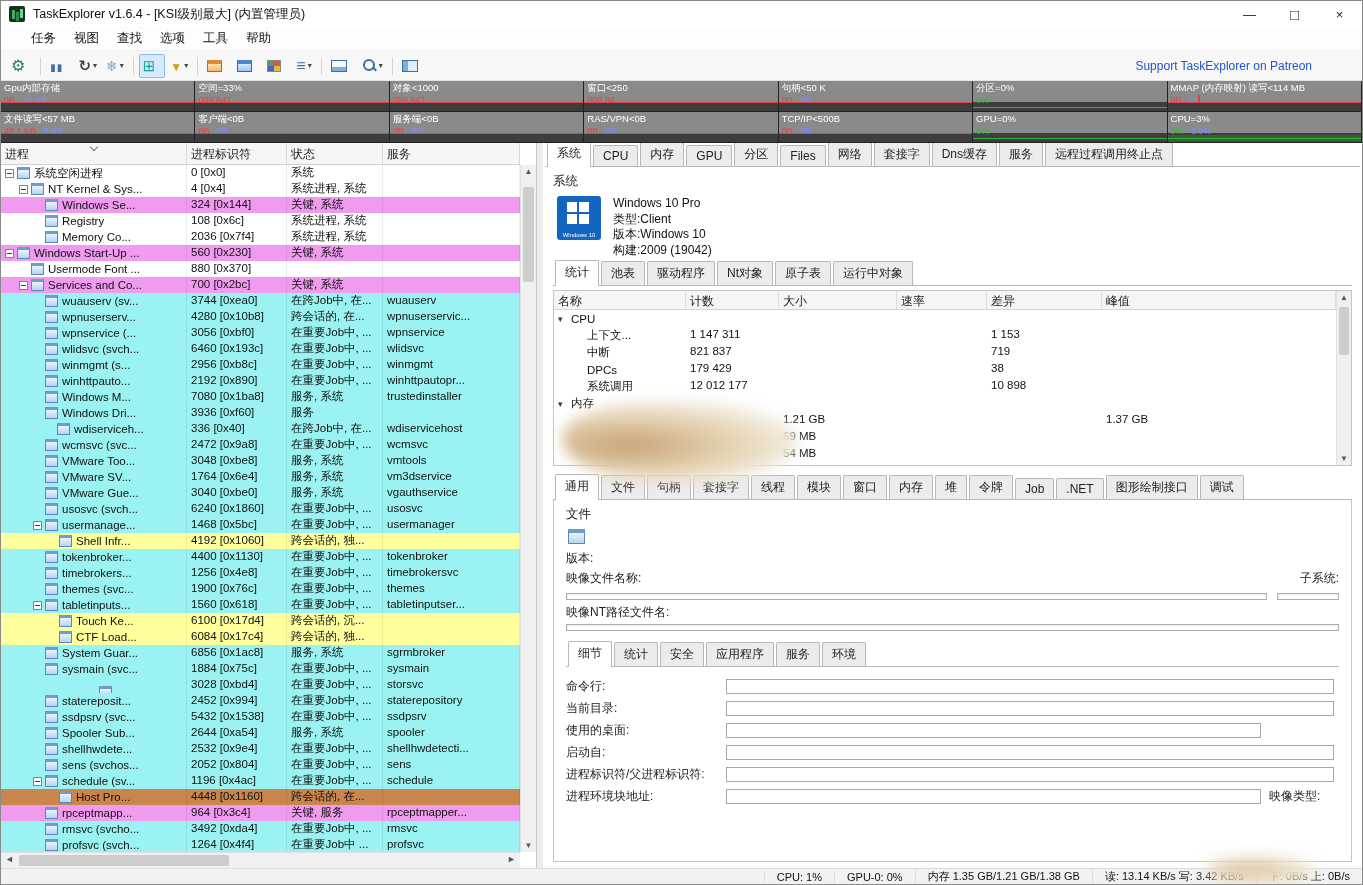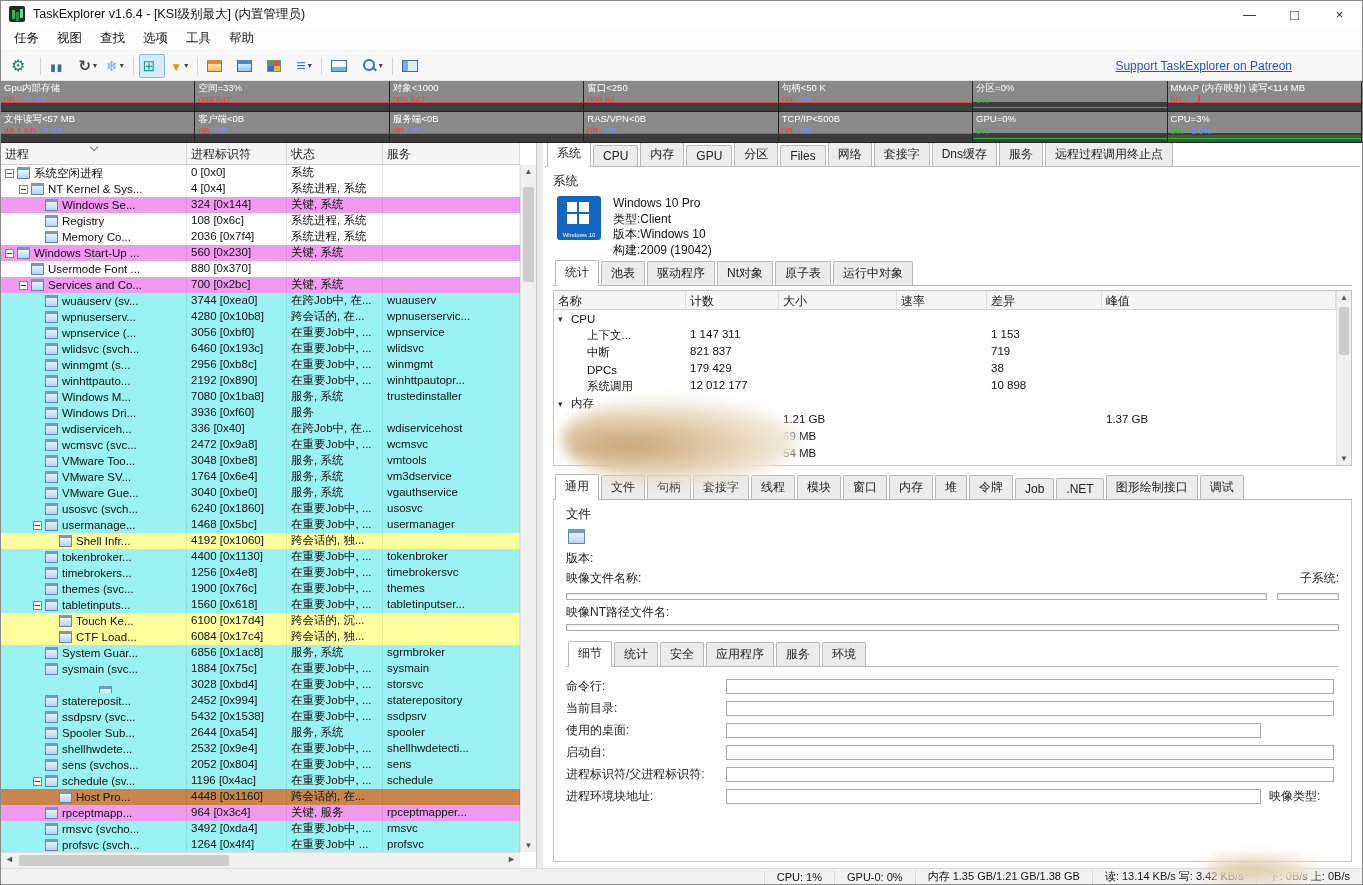--- a/index.html
+++ b/index.html
@@ -9,21 +9,21 @@
   
   .titlebar { position:absolute; top:0; left:0; right:0; height:26px; background:#fff; display:flex; align-items:center; padding-left:8px; }
   .app-icon { width:16px; height:16px; background:#17331f; border-radius:2px; position:relative; flex-shrink:0; }
   .app-icon::before { content:""; position:absolute; left:3px; bottom:3px; width:3px; height:9px; background:#3fae62; box-shadow:4px 2px 0 #2a8a4a, 8px -1px 0 #6fd392; }
   .titlebar .title { margin-left:8px; font-size:12.5px; color:#111; white-space:nowrap; }
   .win-controls { margin-left:auto; display:flex; height:100%; }
   .wc { width:45px; height:100%; display:flex; align-items:center; justify-content:center; font-size:13px; color:#222; }
   .wc.max { font-size:15px; }
 
   
-  .menubar { position:absolute; top:26px; left:0; right:0; height:24px; background:#fdfdfd; display:flex; align-items:center; padding-left:4px; border-bottom:1px solid #f0f0f0; }
+  .menubar { position:absolute; top:26px; left:0; right:0; height:24px; background:#fdfdfd; display:flex; align-items:center; padding-left:21px; border-bottom:1px solid #f0f0f0; }
   .menu-item { padding:3px 9px; font-size:12.5px; color:#111; }
 
   
   .toolbar { position:absolute; top:50px; left:0; right:0; height:30px; background:#f7f7f7; border-bottom:1px solid #e3e3e3; display:flex; align-items:center; padding:0 6px; }
   .tb-left { display:flex; align-items:center; gap:1px; }
   .tb-item { display:flex; align-items:center; height:24px; padding:0 3px; border:1px solid transparent; border-radius:2px; }
   .tb-item.pressed { background:#d6eaff; border-color:#8ab8e8; }
   .tb-item.sep { width:1px; height:18px; background:#d4d4d4; padding:0; margin:0 4px; border:none; }
   .dd { font-size:8px; color:#444; margin-left:2px; }
   .tb-icon { display:inline-block; }
@@ -35,21 +35,21 @@
   .i-filter::before { content:"▼"; font-size:12px; color:#d4a017; }
   .i-win-orange { width:15px; height:12px; border:1px solid #b86a1e; border-top:4px solid #e08a30; background:linear-gradient(#ffe2b8,#f6b86a); }
   .i-win-blue { width:15px; height:12px; border:1px solid #2f6aa8; border-top:4px solid #4a86c8; background:linear-gradient(#d8eaff,#9cc4ec); }
   .i-grid { width:14px; height:12px; background:conic-gradient(#e05050 0 25%, #d8c040 0 50%, #5060d0 0 75%, #50a050 0); border:1px solid #888; }
   .i-list::before { content:"≡"; font-size:16px; color:#3a6ea5; font-weight:bold; }
   .i-chart { width:16px; height:12px; border:1px solid #3a6ea5; background:linear-gradient(transparent 65%, #7ab0e0 65%); }
   .i-search { position:relative; width:15px; height:15px; }
   .i-search::before { content:""; position:absolute; left:1px; top:1px; width:8px; height:8px; border:2px solid #3a6ea5; border-radius:50%; }
   .i-search::after { content:""; position:absolute; left:10px; top:10px; width:5px; height:2px; background:#3a6ea5; transform:rotate(45deg); }
   .i-panel { width:16px; height:12px; border:1px solid #3a6ea5; background:linear-gradient(90deg,#7ab0e0 35%, #ddeeff 35%); }
-  .patreon { margin-left:auto; margin-right:64px; font-size:12px; color:var(--link,#2255cc); text-decoration:underline; cursor:pointer; }
+  .patreon { margin-left:auto; margin-right:44px; font-size:12px; color:var(--link,#2255cc); cursor:pointer; }
 
   
   .graphs { position:absolute; top:80px; left:0; right:0; height:62px; background:#2c2c2c; display:flex; flex-direction:column; }
   .graph-row { flex:1; display:flex; }
   .graph { flex:1; position:relative; background:#3d3d3d; border-right:1px solid #222; border-bottom:1px solid #222; overflow:hidden; }
   .g-head { height:21px; background:#8a8a8a; color:#fff; font-size:9.5px; line-height:13px; padding:0 3px; white-space:nowrap; overflow:hidden; }
   .g-body { position:absolute; top:13px; left:0; right:0; bottom:0; font-size:9px; line-height:12px; white-space:nowrap; }
   .g-body .v1 { color:var(--graph-red,#e04545); margin-left:3px; }
   .g-body .v2 { color:var(--graph-blue,#7a8cff); margin-left:5px; }
   .graph.green .v1 { color:var(--graph-green,#35b535); }
@@ -604,21 +604,21 @@
               <span class="expander" style="visibility: hidden;"></span>
               <span class="picon"></span>
               <span class="pname">Windows Dri...</span>
             </div>
             <div class="cell c-pid">3936 [0xf60]</div>
             <div class="cell c-status">服务</div>
             <div class="cell c-svc"></div>
           </div>
 
           <div class="prow cyan">
-            <div class="cell c-name" style="padding-left: 32px;">
+            <div class="cell c-name" style="padding-left: 44px;">
               <span class="expander" style="visibility: hidden;"></span>
               <span class="picon"></span>
               <span class="pname">wdiserviceh...</span>
             </div>
             <div class="cell c-pid">336 [0x40]</div>
             <div class="cell c-status">在跨Job中, 在...</div>
             <div class="cell c-svc">wdiservicehost</div>
           </div>
 
           <div class="prow cyan">

